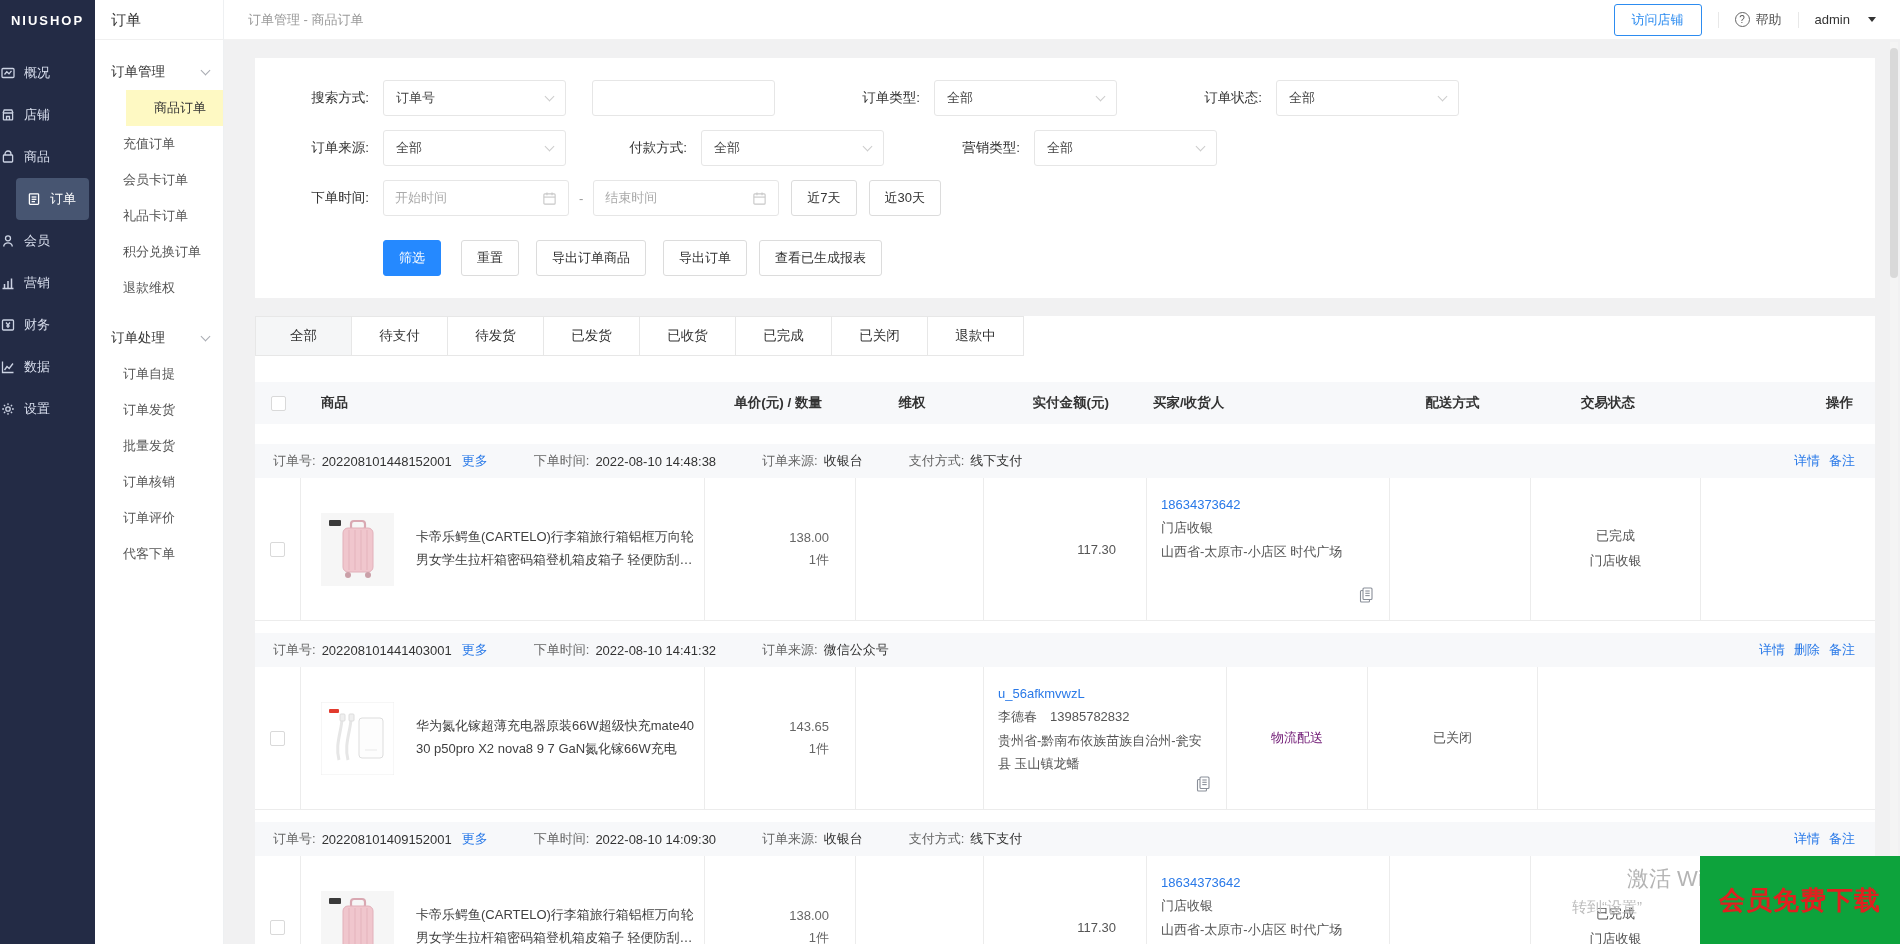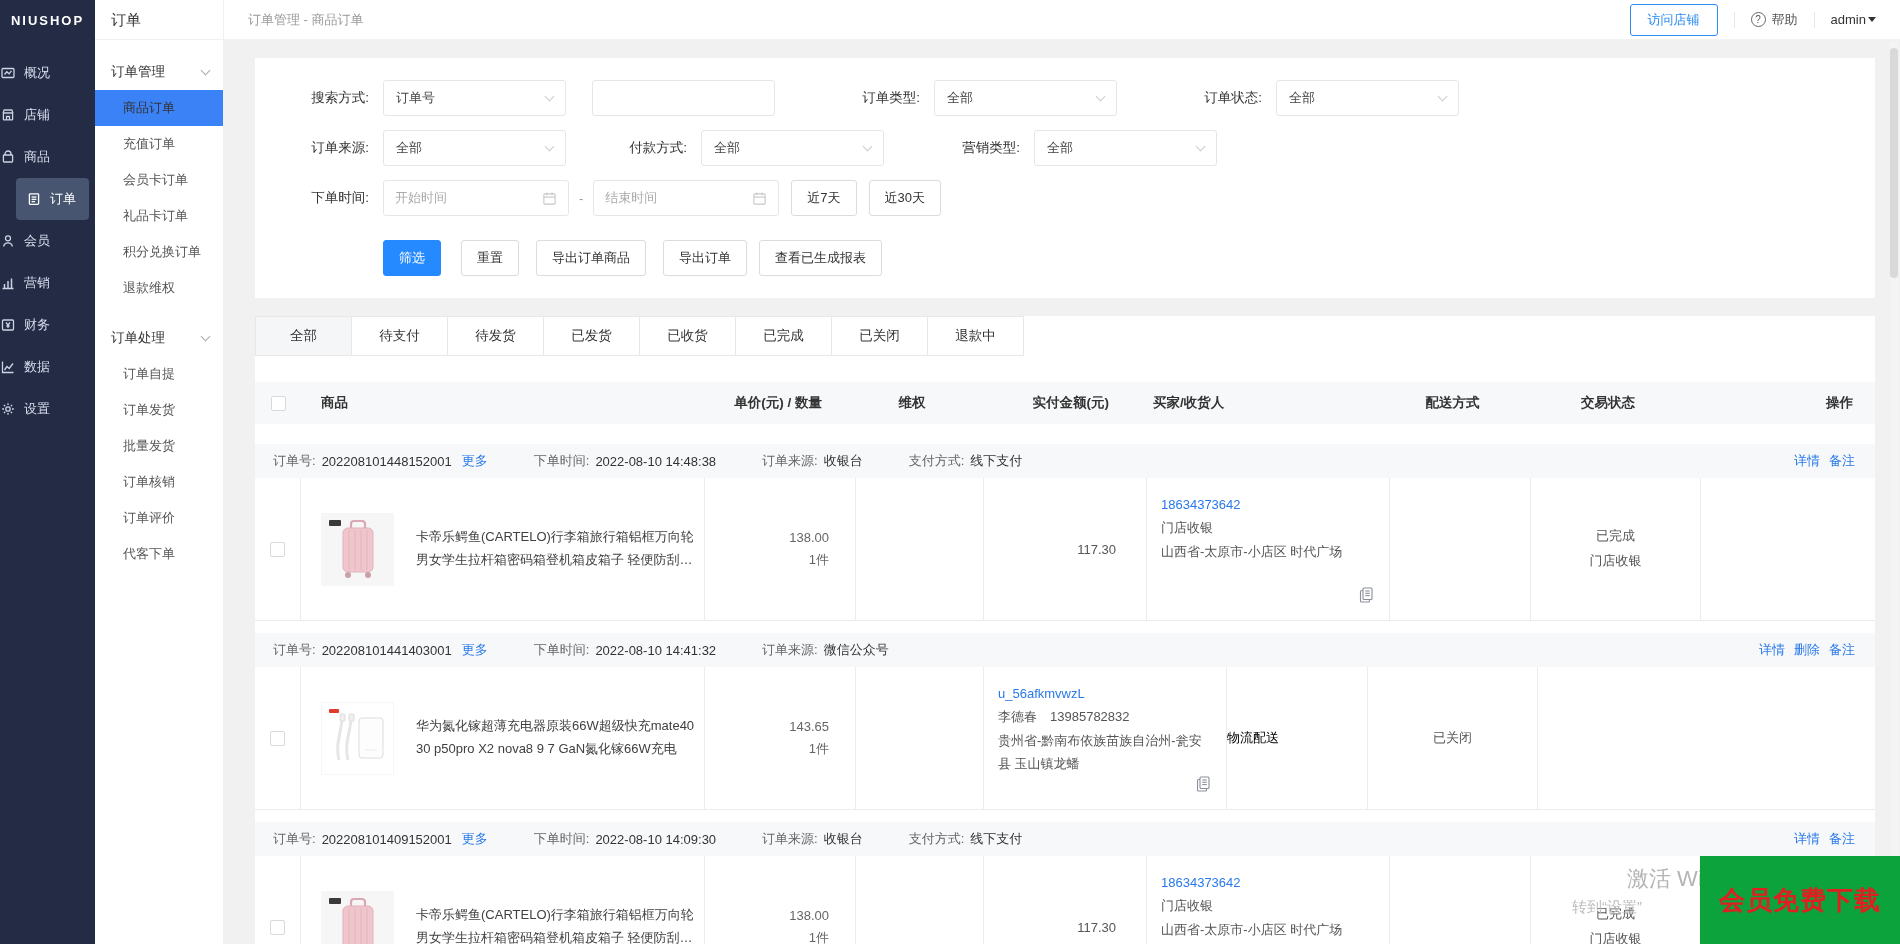--- a/index.html
+++ b/index.html
@@ -19,37 +19,37 @@
   .ric svg { width:16px; height:16px; }
 
   
   .submenu { width:129px; flex:0 0 129px; background:#fff; border-right:1px solid #eef0f2; }
   .submenu-title { height:40px; line-height:40px; padding-left:16px; font-size:15px; color:#333;
     border-bottom:1px solid #f0f0f0; }
   .sub-group { margin-top:14px; }
   .sub-group-header { height:36px; display:flex; align-items:center; justify-content:space-between;
     padding:0 14px 0 16px; font-size:13.5px; color:#333; cursor:pointer; }
   .sub-item { height:36px; line-height:36px; padding-left:28px; font-size:13px; color:#555; cursor:pointer; }
-  .sub-item.active { background:#3b82f6; color:#333; }
+  .sub-item.active { background:#fef9c3; color:#333;margin-left:31px; }
   .chev { width:7px; height:7px; border-right:1.4px solid #a8abb2; border-bottom:1.4px solid #a8abb2;
     transform:rotate(45deg); margin-top:-4px; }
 
   
   .main { flex:1; display:flex; flex-direction:column; min-width:0; }
   .topbar { height:40px; background:#fff; display:flex; align-items:center; padding:0 24px;
     border-bottom:1px solid #f2f2f2; }
   .breadcrumb { color:#999; font-size:13px; }
   .topbar-right { margin-left:auto; display:flex; align-items:center; }
   .visit-btn { border:1px solid #2d8cf0; color:#2d8cf0; background:#fff; border-radius:3px;
     padding:6px 17px; font-size:13px; cursor:pointer; }
   .tb-divider { width:1px; height:16px; background:#e8e8e8; margin:0 16px; }
   .help { display:flex; align-items:center; gap:6px; color:#555; font-size:13px; cursor:pointer; }
   .q-circle { width:15px; height:15px; border:1px solid #666; border-radius:50%; display:inline-flex;
     align-items:center; justify-content:center; font-size:10px; color:#555; }
-  .user { display:flex; align-items:center; gap:2px; color:#333; font-size:13px; cursor:pointer; }
+  .user { display:flex; align-items:center; gap:18px; color:#333; font-size:13px; cursor:pointer; }
   .caret-down { width:0; height:0; border-left:4.5px solid transparent; border-right:4.5px solid transparent;
     border-top:5.5px solid #333; }
 
   .content { flex:1; padding:18px 25px 0 31px; overflow:hidden; }
 
   
   .filter-card { background:#fff; padding:22px 24px 22px 24px; }
   .f-row { display:flex; align-items:center; margin-bottom:14px; }
   .f-label { width:90px; text-align:right; margin-right:14px; font-size:13.5px; color:#333; flex:0 0 90px; }
   .select { width:183px; height:36px; border:1px solid #e6e6e6; border-radius:3px; background:#fff;
@@ -112,21 +112,21 @@
   .cell.col-goods { align-items:center; padding-left:20px; gap:22px; }
   .pimg { width:73px; height:73px; flex:0 0 73px; }
   .pname { width:288px; font-size:13px; color:#404040; line-height:1.75;
     display:-webkit-box; -webkit-line-clamp:2; -webkit-box-orient:vertical; overflow:hidden; }
   .cell.col-price { align-items:center; justify-content:flex-end; padding-right:26px; }
   .price-lines { text-align:right; color:#666; font-size:13px; line-height:1.7; }
   .cell.col-amount { align-items:center; justify-content:flex-end; padding-right:30px; color:#555; }
   .cell.col-buyer { position:relative; flex-direction:column; align-items:flex-start;
     padding:15px 16px 10px 14px; font-size:13px; line-height:1.8; color:#555; }
   .copy-icon { position:absolute; right:16px; bottom:10px; cursor:pointer; }
-  .cell.col-delivery { align-items:center; color:#000000; }
+  .cell.col-delivery { align-items:center; justify-content:center; color:#701a75; }
   .cell.col-status { flex-direction:column; align-items:center; justify-content:center;
     color:#555; line-height:1.9; }
 
   
   .watermark1 { position:absolute; left:1627px; top:864px; font-size:22px; color:#b4b4b4; z-index:30;
     white-space:nowrap; }
   .watermark2 { position:absolute; left:1572px; top:898px; font-size:15px; color:#bcbcbc; z-index:30;
     white-space:nowrap; }
   .green-badge { position:absolute; right:0; bottom:0; width:200px; height:88px; background:#0da33c;
     z-index:40; display:flex; align-items:center; justify-content:center; cursor:pointer; }

